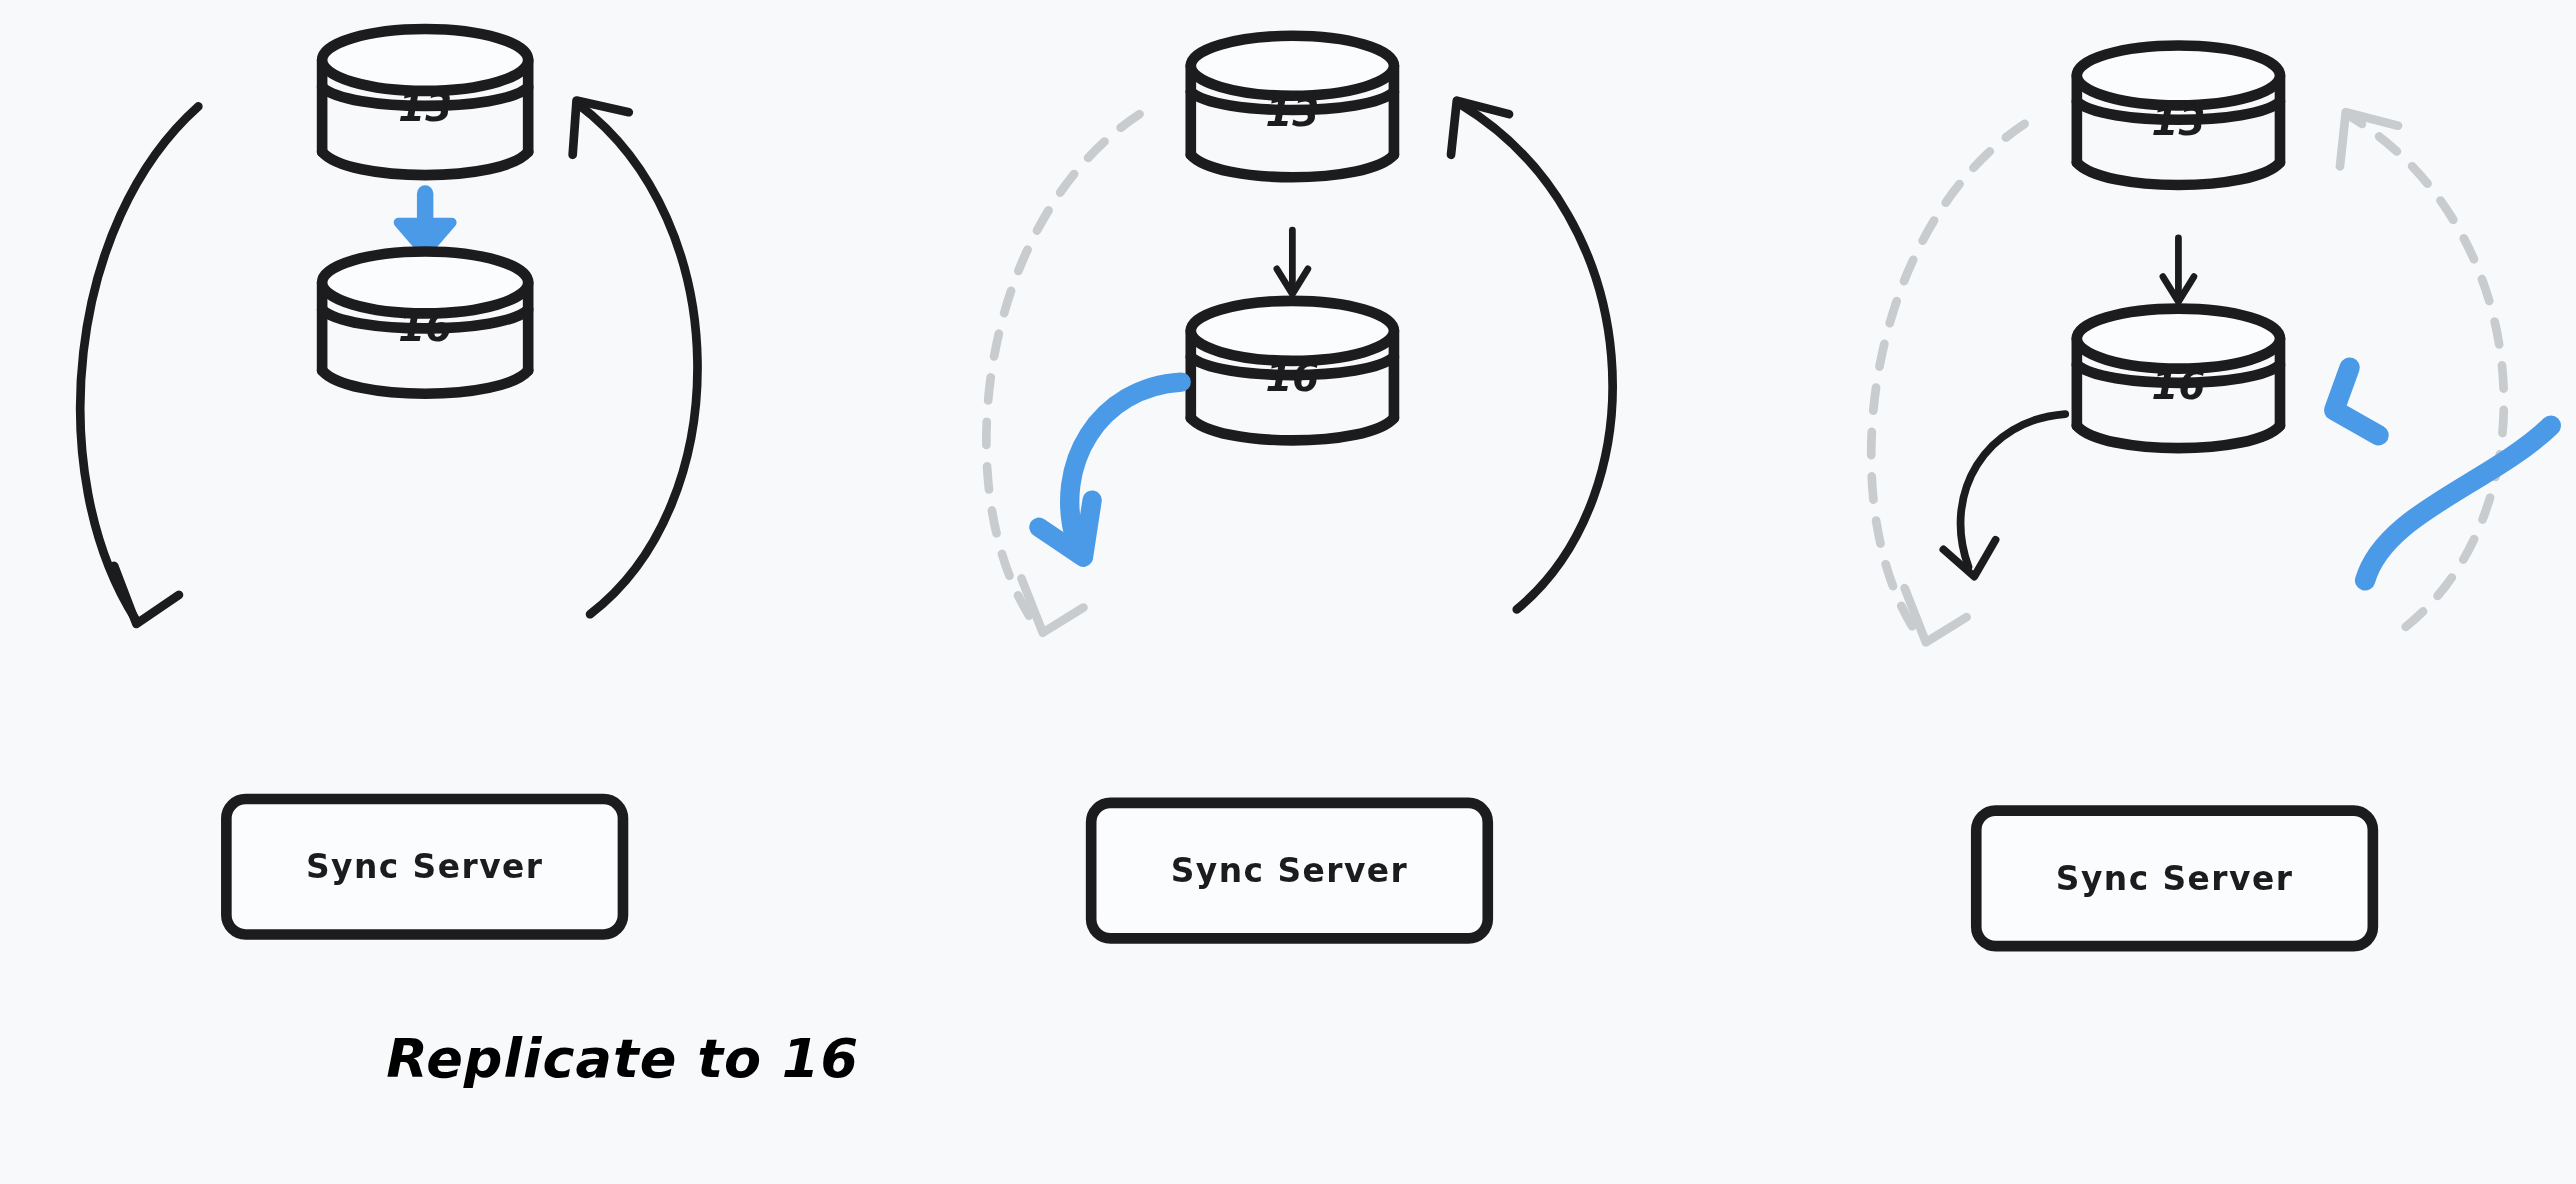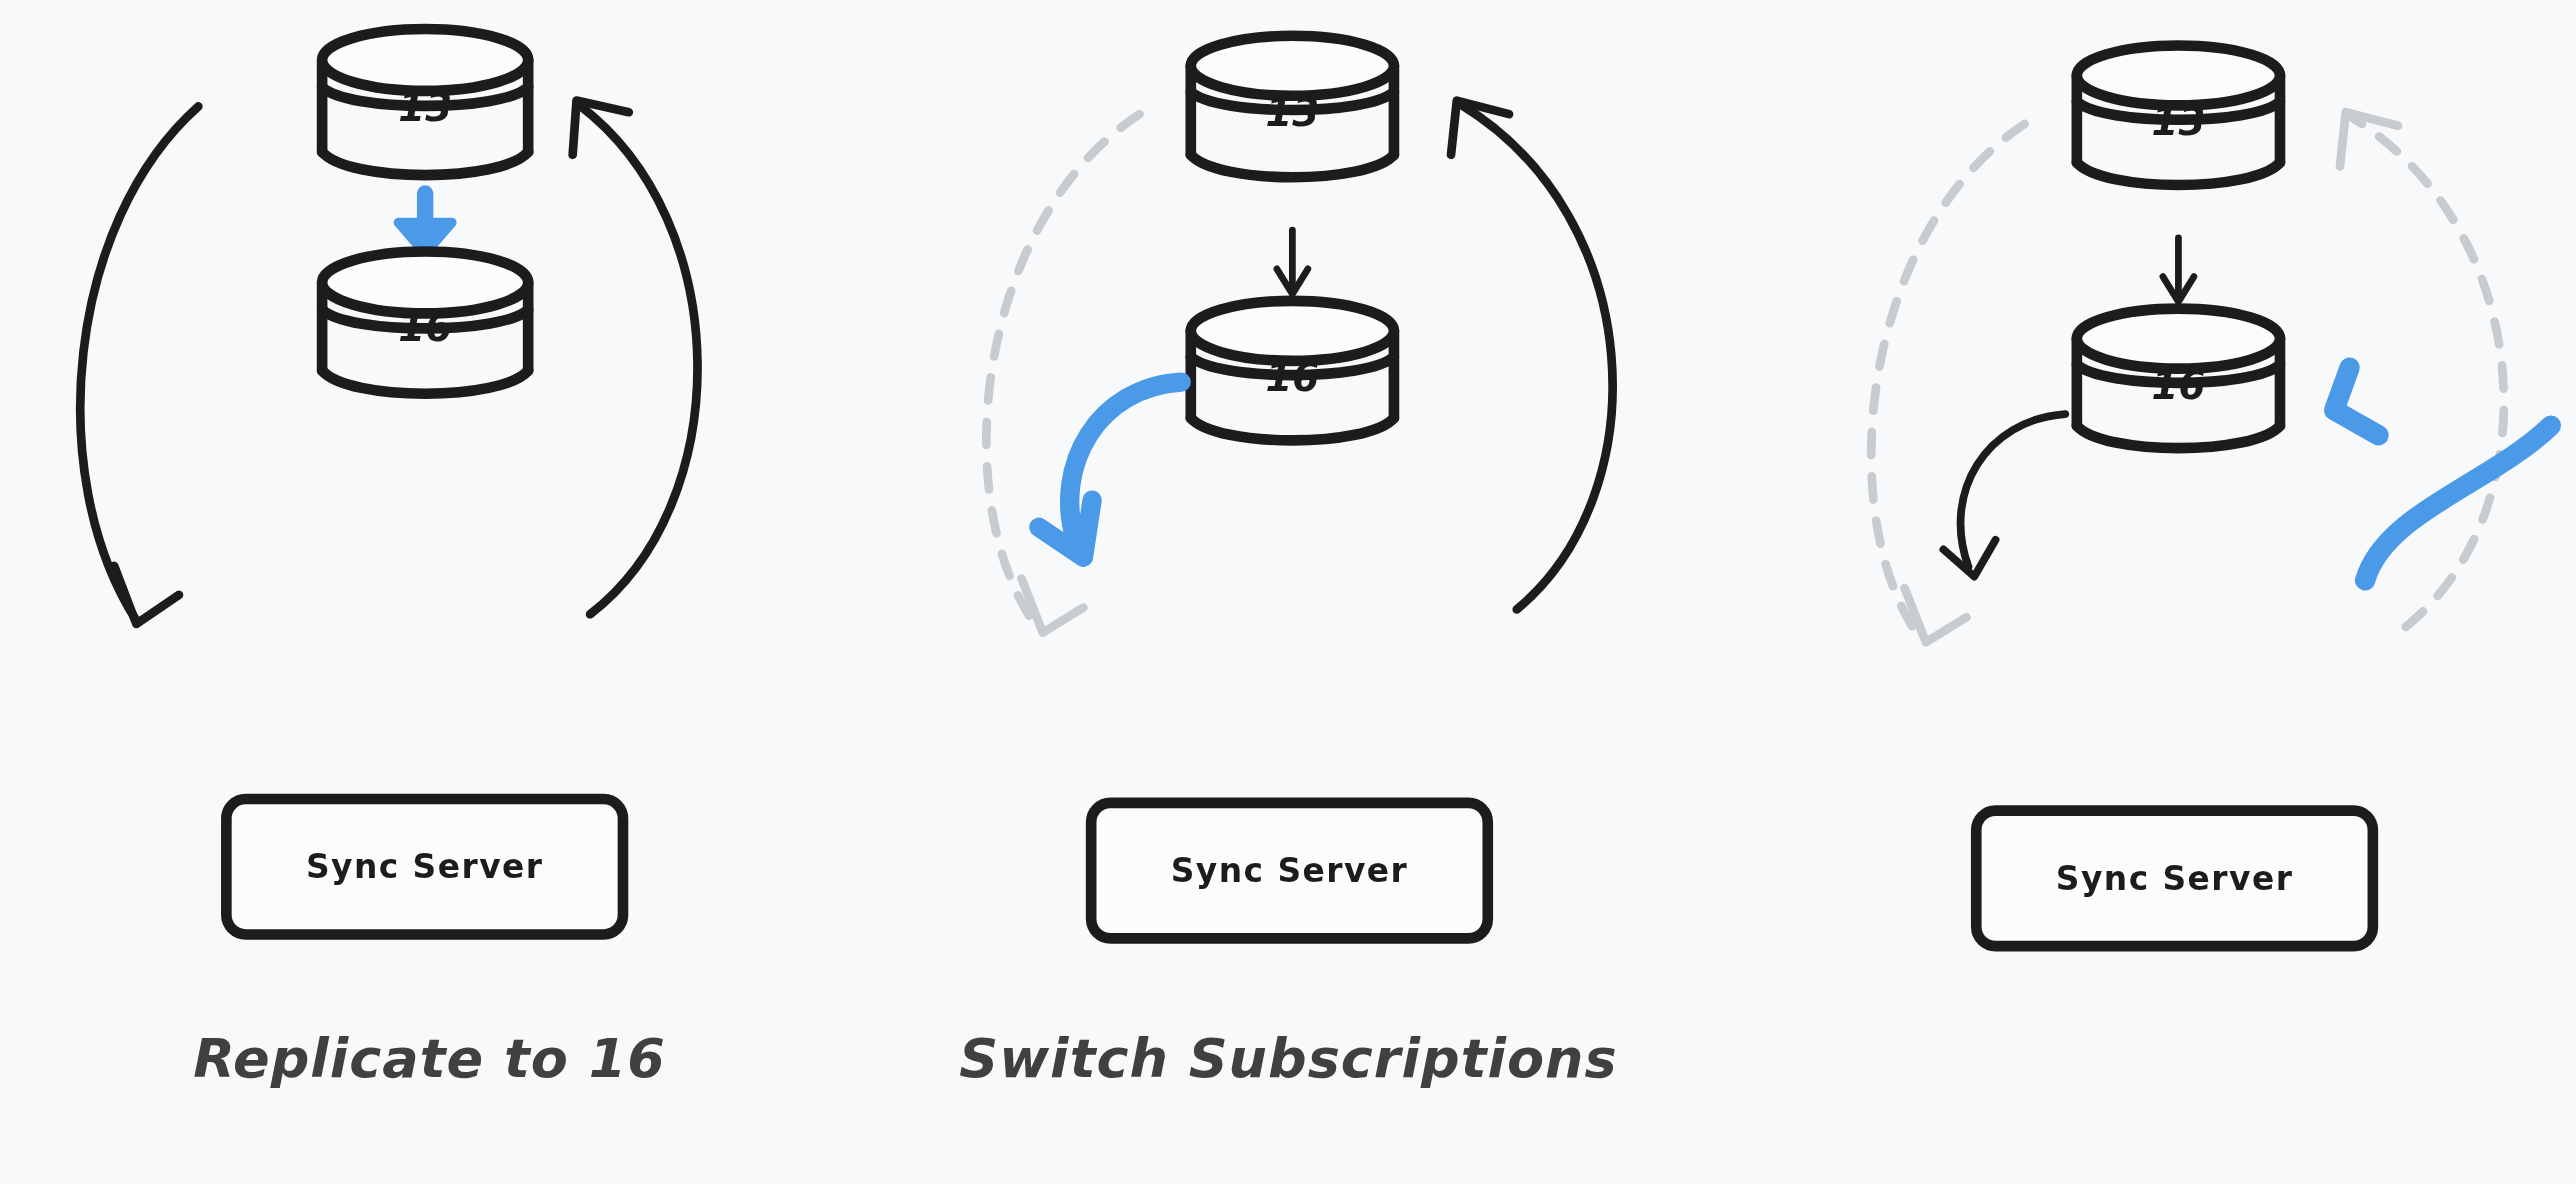--- a/index.html
+++ b/index.html
@@ -41,27 +41,27 @@
     font-family: "DejaVu Sans", sans-serif;
     font-weight: bold;
     font-size: 34px;
     fill: #1c1c1e;
     letter-spacing: 1.5px;
   }
   .panel-title {
     position: absolute;
     left: 0;
     width: 859px;
-    text-align: center;
+    text-align: right;
     font-family: "DejaVu Sans", sans-serif;
     font-weight: bold;
     font-style: italic;
     font-size: 54px;
     letter-spacing: 1px;
-    color: #404040;
+    color: #000000;
     white-space: nowrap;
   }
 </style>
 </head>
 <body>
 
 <div id="stage">
 
   <div class="panel" style="left:0px;">
     <svg class="panel-svg" viewBox="0 0 888 1225" xmlns="http://www.w3.org/2000/svg">
@@ -146,21 +146,20 @@
       <g>
         <path d="M 333 395 C 248 400, 200 480, 224 560" fill="none" stroke="#4a9ae8" stroke-width="20" stroke-linecap="round"></path>
         <path d="M 186 545 L 232 576 L 241 517" fill="none" stroke="#4a9ae8" stroke-width="20" stroke-linecap="round" stroke-linejoin="round"></path>
       </g>
 
       <g>
         <rect x="240" y="830" width="410" height="140" rx="20" ry="20" fill="#fbfcfd" stroke="#1c1c1e" stroke-width="11"></rect>
         <text class="box-label" x="445" y="912" text-anchor="middle">Sync Server</text>
       </g>
     </svg>
-    <div class="panel-title" style="top:1027px;">Switch Subscriptions</div>
   </div>
 
   <div class="panel" style="left:1717px;">
     <svg class="panel-svg" viewBox="0 0 888 1225" xmlns="http://www.w3.org/2000/svg">
 
       <g>
         <path d="M 318 128 C 150 240, 118 530, 210 660" fill="none" stroke="#c9cccf" stroke-width="9" stroke-linecap="round" stroke-dasharray="24 22"></path>
         <path d="M 194 608 L 216 664 L 258 638" fill="none" stroke="#c9cccf" stroke-width="9" stroke-linecap="round" stroke-linejoin="round"></path>
       </g>
 

